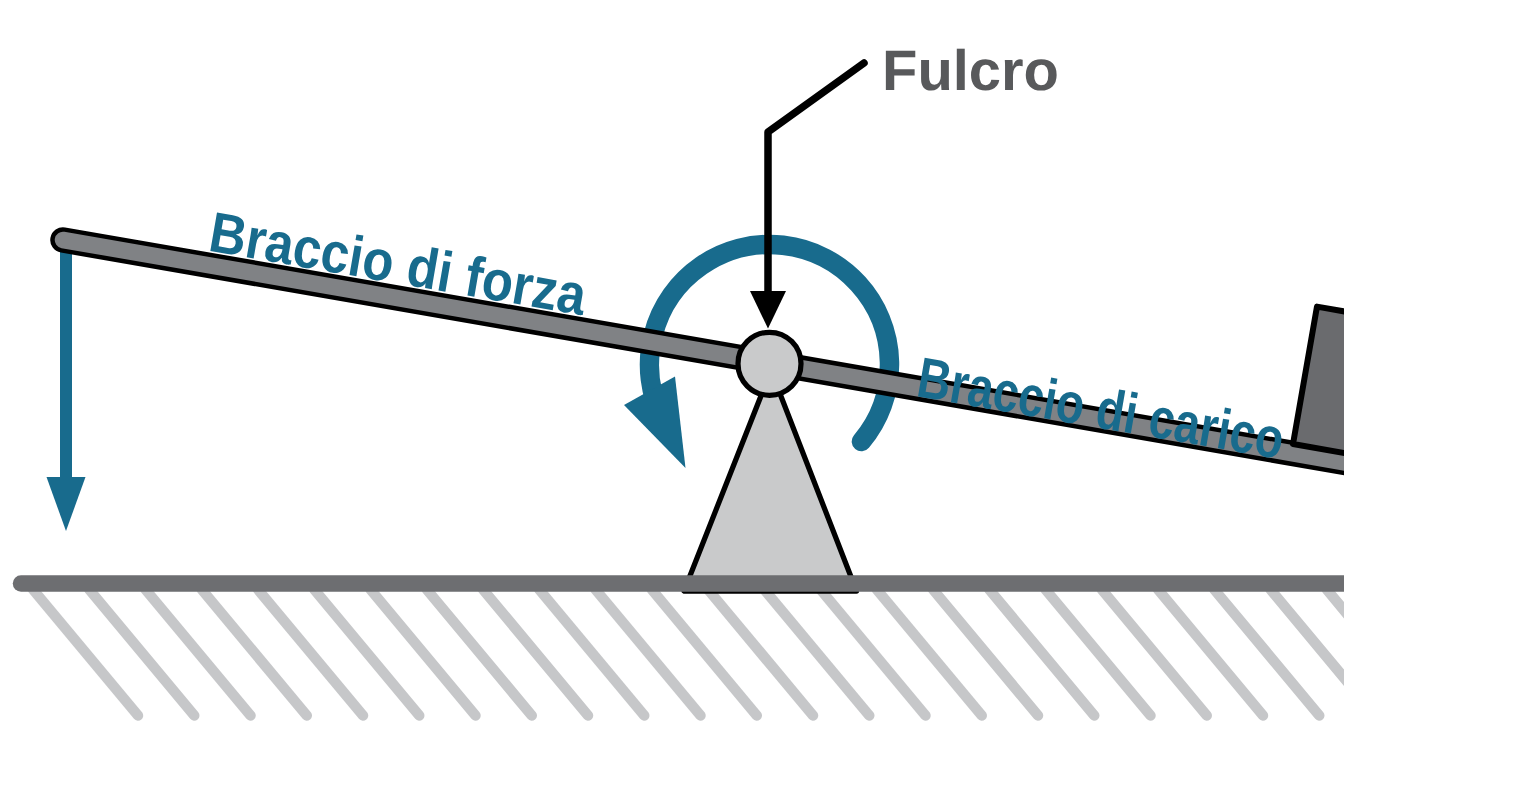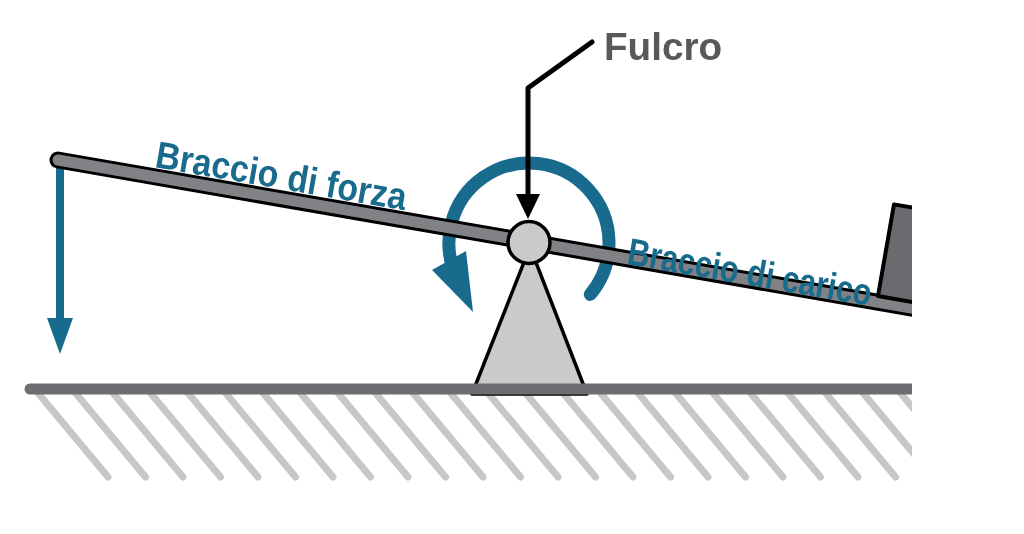--- a/index.html
+++ b/index.html
@@ -7,21 +7,20 @@
     padding: 0;
     background: #ffffff;
   }
   .canvas {
     position: relative;
     width: 896px;
     height: 534px;
     background: var(--background, #ffffff);
     overflow: hidden;
     font-family: "Liberation Sans", sans-serif;
-    padding-left: 16px;
   }
   svg { display: block; }
 
   
   .teal-stroke   { stroke: var(--accent-teal, #186B8D); }
   .teal-fill     { fill:   var(--accent-teal, #186B8D); }
   .beam-core     { stroke: var(--beam-gray, #808285); }
   .outline       { stroke: var(--outline-black, #000000); }
   .block-fill    { fill:   var(--block-gray, #6A6B6E); }
   .support-fill  { fill:   var(--support-gray, #C9CACB); }

